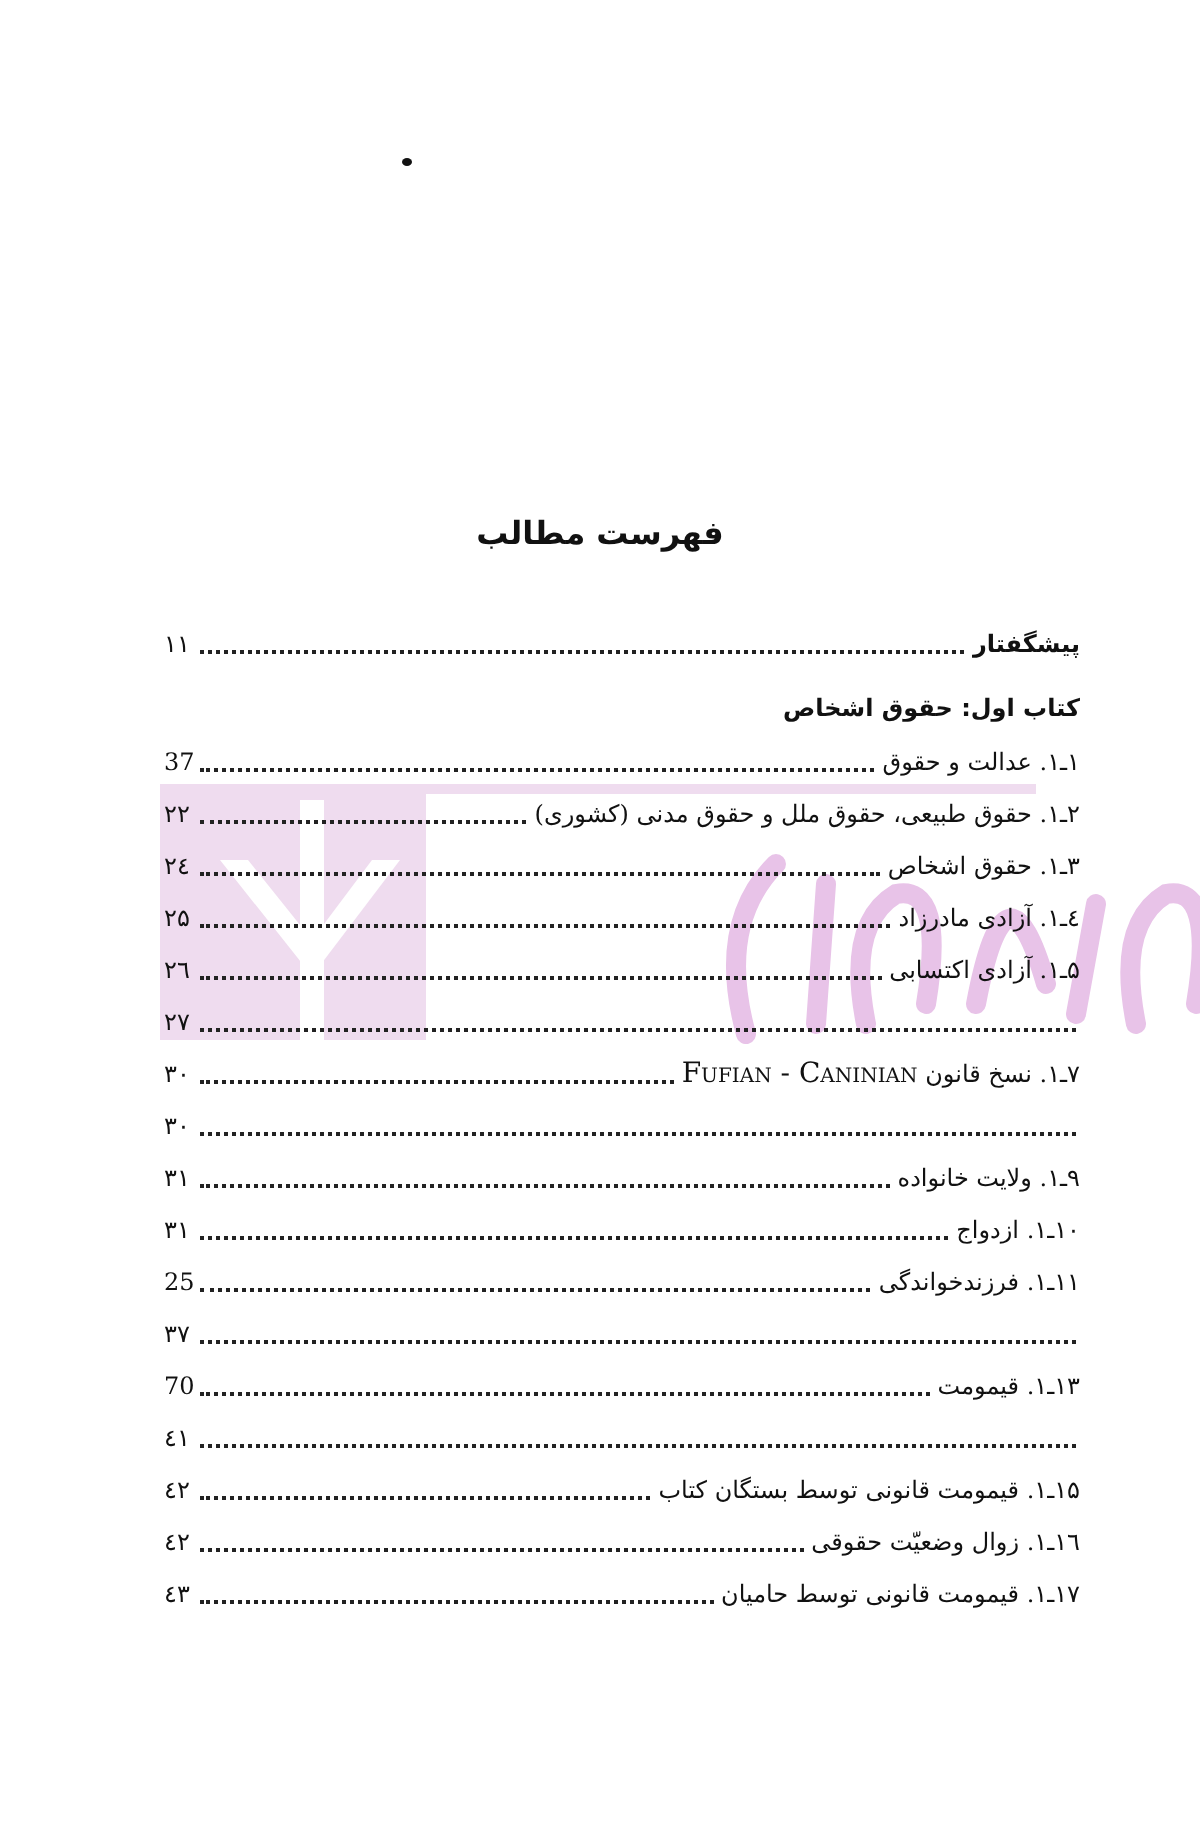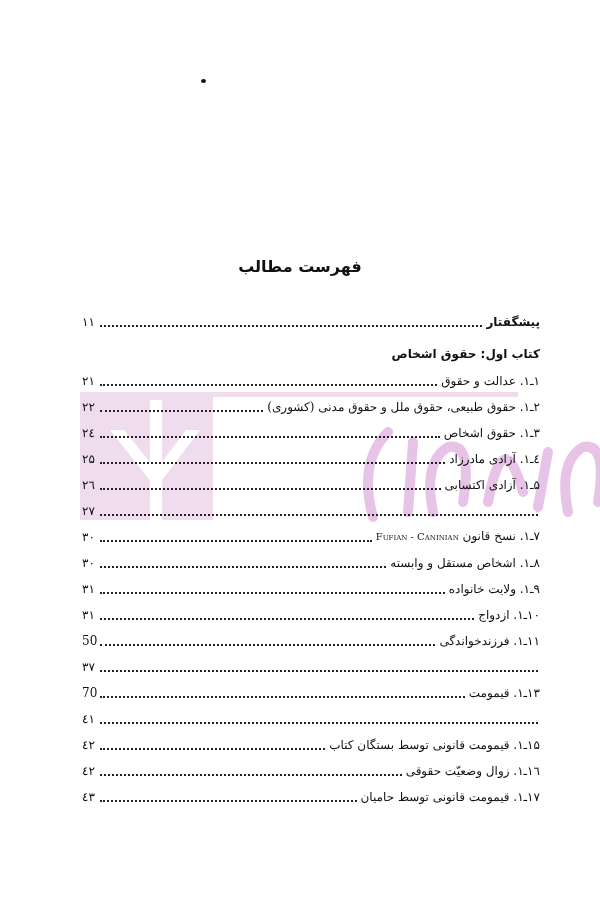--- a/index.html
+++ b/index.html
@@ -115,21 +115,21 @@
       right: 0;
       text-align: right;
       font-family: "DejaVu Sans", sans-serif;
       font-weight: bold;
       font-size: 12px;
     }
     .latin {
       font-variant: small-caps;
       direction: ltr;
       unicode-bidi: embed;
-      font-size: 10px;
+      font-size: 14px;
     }
   </style>
 </head>
 <body>
 
 <div class="page-dot"></div>
 
 <div class="watermark">
   <svg class="wm-logo" viewBox="0 0 90 120">
     <polygon points="40,0 52,0 52,120 40,120" fill="#ffffff"></polygon>
@@ -160,21 +160,21 @@
     <span class="label">پیشگفتار</span>
     <span class="dots"></span>
     <span class="page">۱۱</span>
   </div>
 
   <div class="section-heading" style="top:347px;">کتاب اول: حقوق اشخاص</div>
 
   <div class="row" style="top:369px;">
     <span class="label">۱ـ۱. عدالت و حقوق</span>
     <span class="dots"></span>
-    <span class="page">۲۱</span>
+    <span class="page">37</span>
   </div>
 
   <div class="row" style="top:395px;">
     <span class="label">۲ـ۱. حقوق طبیعی، حقوق ملل و حقوق مدنی (کشوری)</span>
     <span class="dots"></span>
     <span class="page">۲۲</span>
   </div>
 
   <div class="row" style="top:421px;">
     <span class="label">۳ـ۱. حقوق اشخاص</span>
@@ -202,41 +202,40 @@
   <div class="row" style="top:525px;">
     <span class="label">
       <span>۷ـ۱. نسخ قانون</span>
       <span class="latin">Fufian - Caninian</span>
     </span>
     <span class="dots"></span>
     <span class="page">۳۰</span>
   </div>
 
   <div class="row" style="top:551px;">
-    <span class="label">۸ـ۱. اشخاص مستقل و وابسته</span>
     <span class="dots"></span>
     <span class="page">۳۰</span>
   </div>
 
   <div class="row" style="top:577px;">
     <span class="label">۹ـ۱. ولایت خانواده</span>
     <span class="dots"></span>
     <span class="page">۳۱</span>
   </div>
 
   <div class="row" style="top:603px;">
     <span class="label">۱۰ـ۱. ازدواج</span>
     <span class="dots"></span>
     <span class="page">۳۱</span>
   </div>
 
   <div class="row" style="top:629px;">
     <span class="label">۱۱ـ۱. فرزندخواندگی</span>
     <span class="dots"></span>
-    <span class="page">50</span>
+    <span class="page">25</span>
   </div>
 
   <div class="row" style="top:655px;">
     <span class="dots"></span>
     <span class="page">۳۷</span>
   </div>
 
   <div class="row" style="top:681px;">
     <span class="label">۱۳ـ۱. قیمومت</span>
     <span class="dots"></span>

